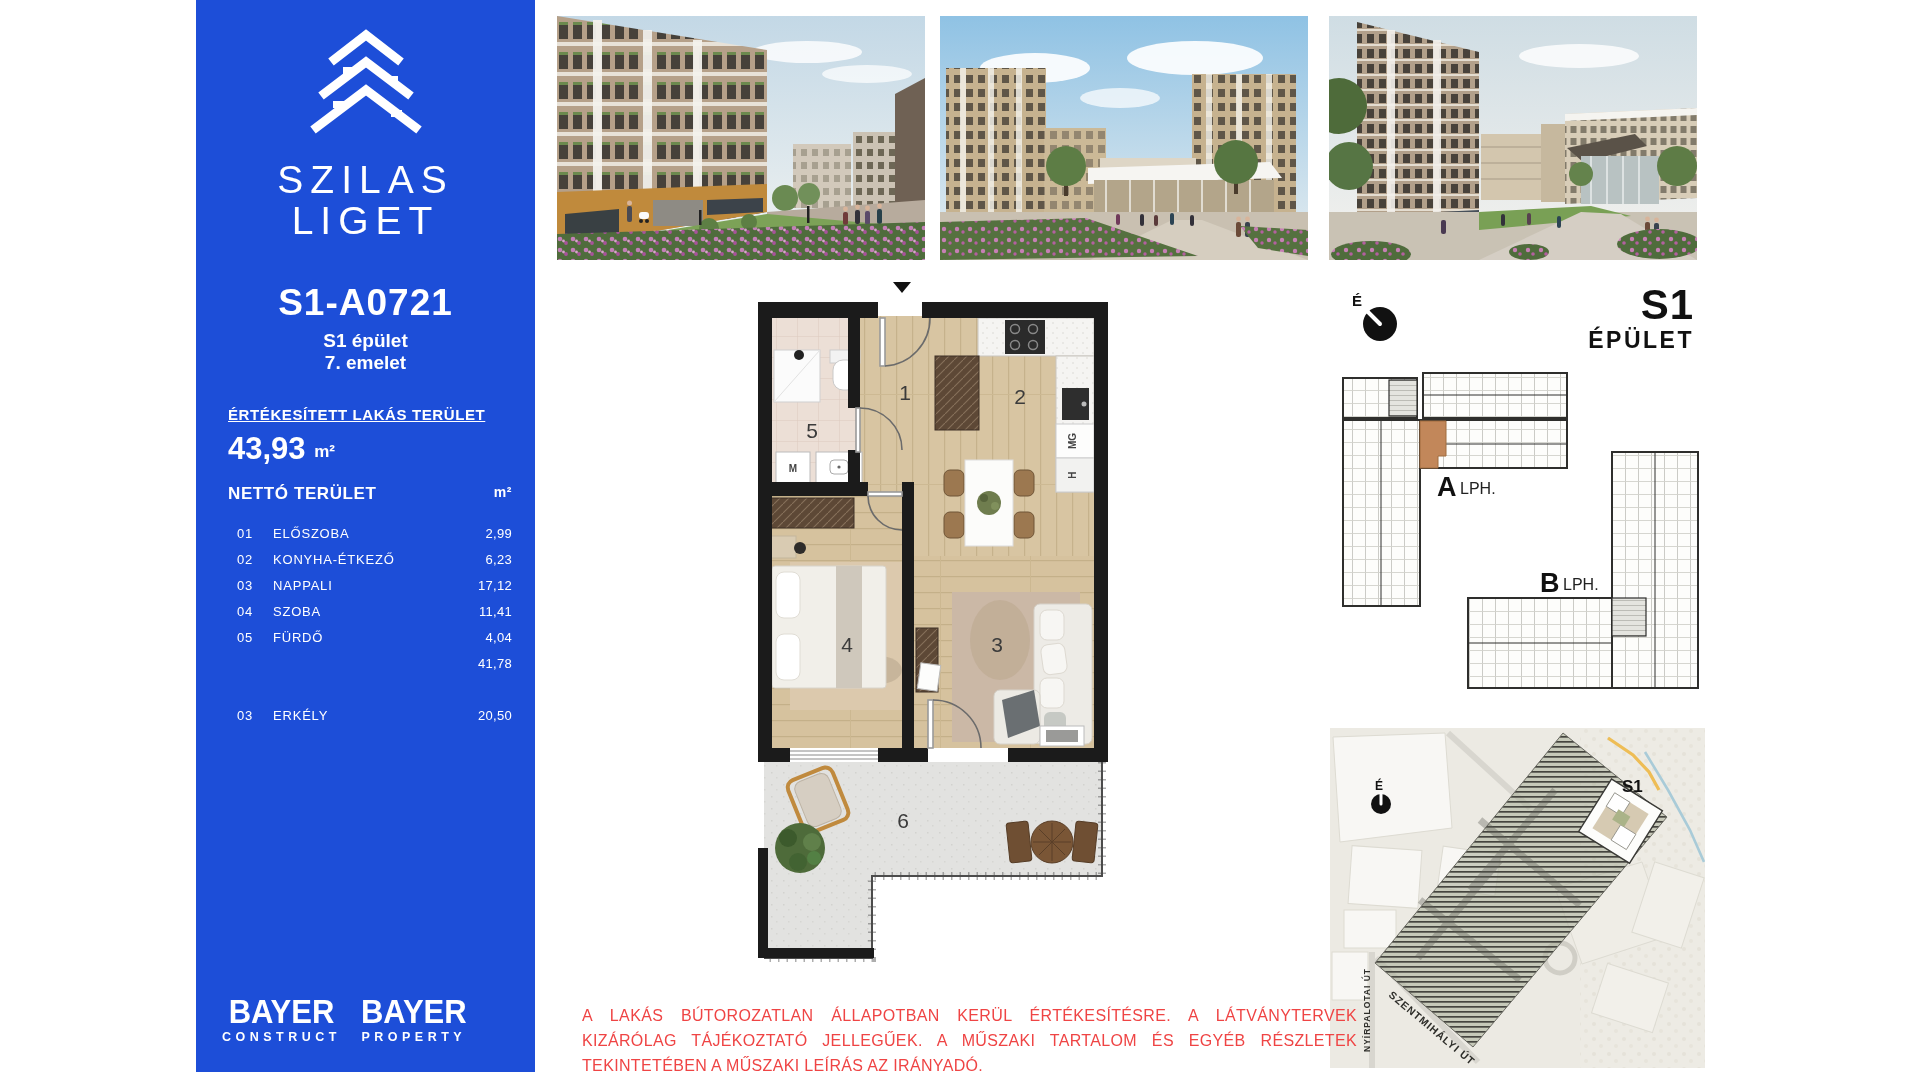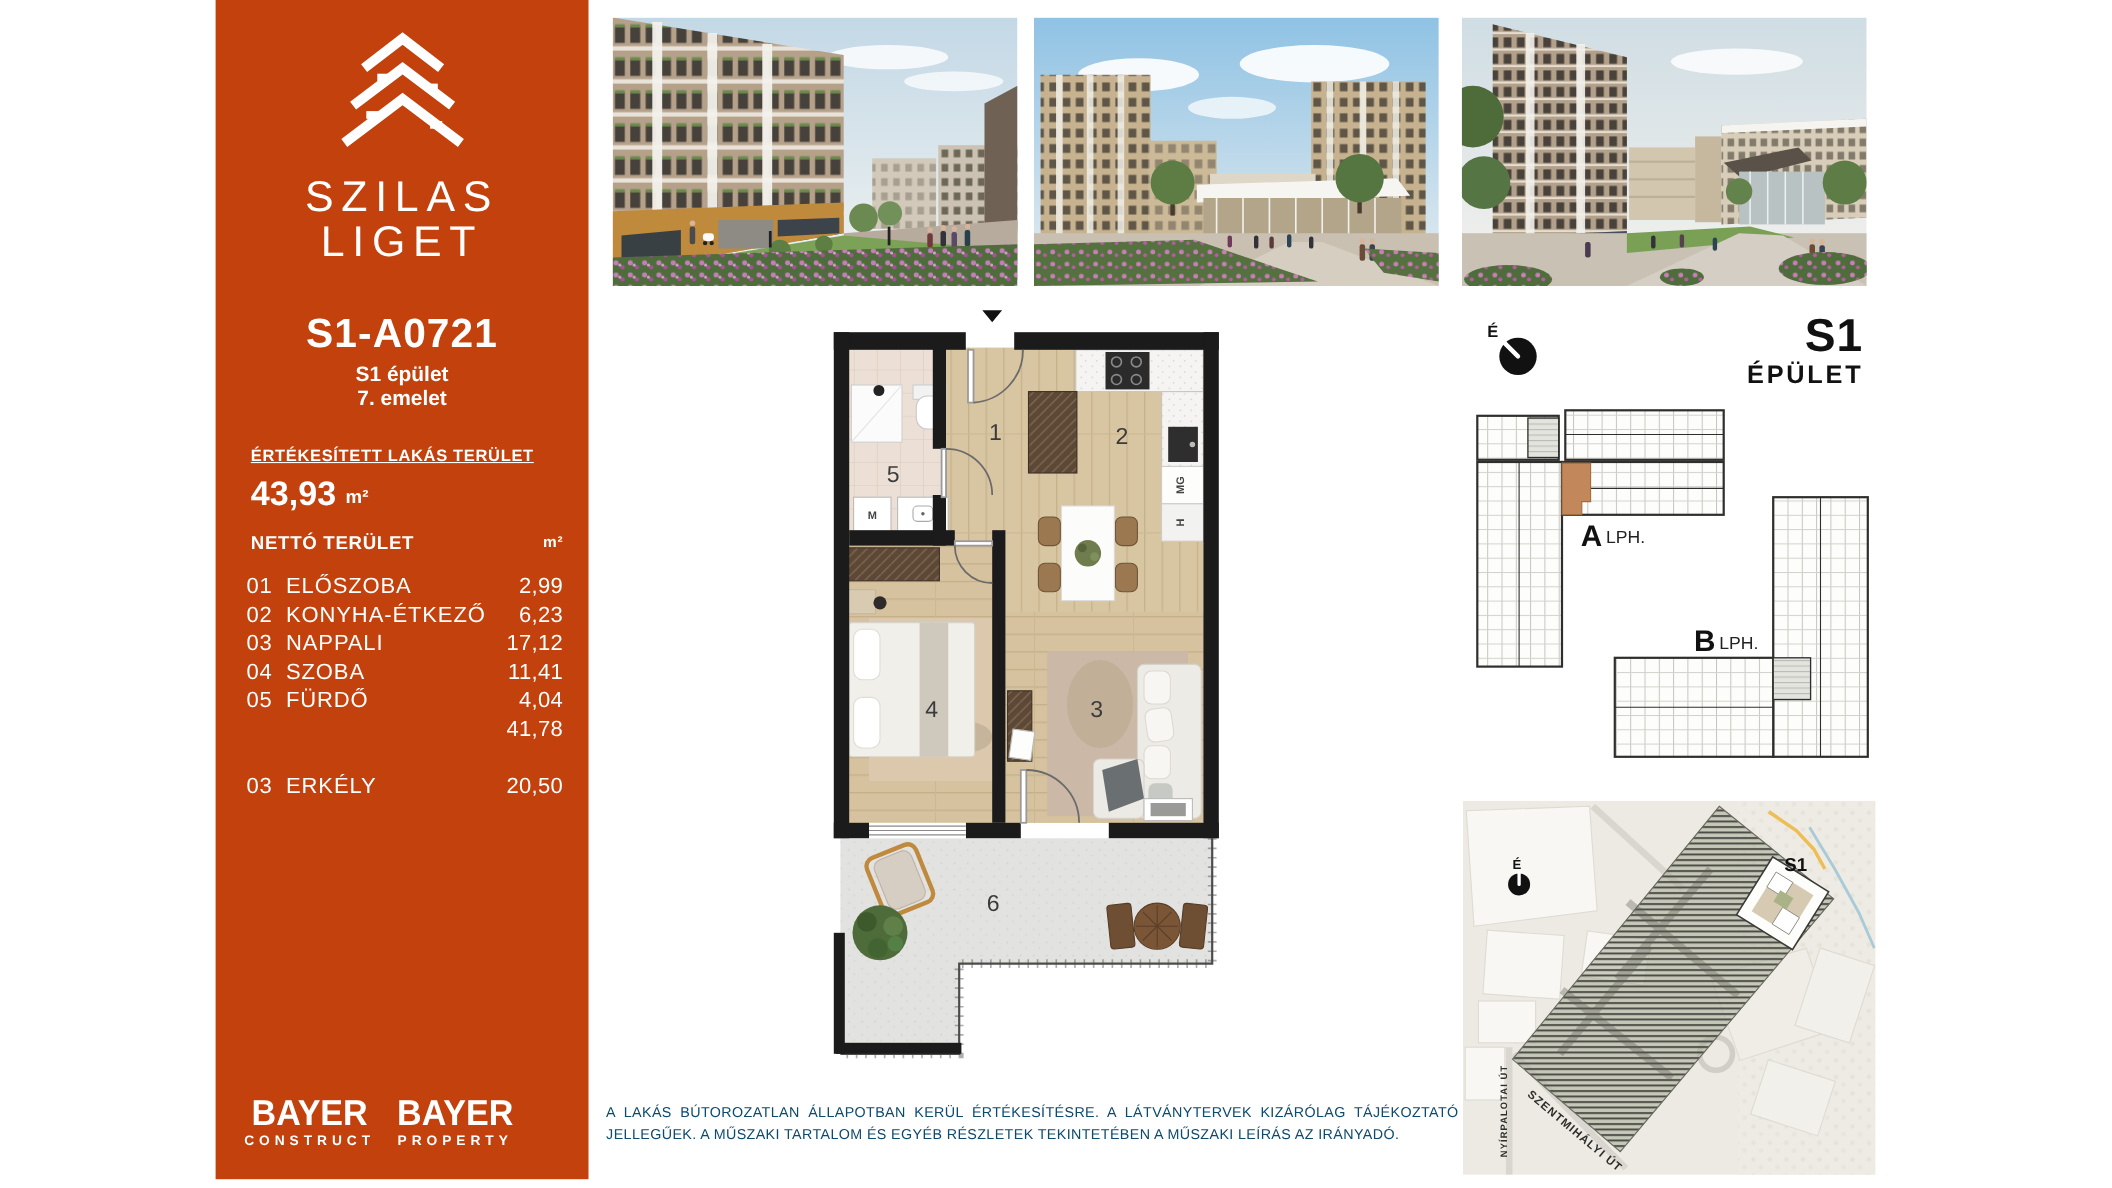--- a/index.html
+++ b/index.html
@@ -1,49 +1,49 @@
 <!DOCTYPE html>
 <html><head>
 <meta charset="utf-8">
 <style>
   html,body{margin:0;padding:0;background:#ffffff;}
   .page{position:relative;width:1920px;height:1080px;background:#fff;overflow:hidden;
         font-family:"Liberation Sans","DejaVu Sans",sans-serif;}
   .abs{position:absolute;}
   
-  .sidebar{left:196px;top:0;width:339px;height:1072px;background:#c2410c;color:#fff;}
+  .sidebar{left:196px;top:0;width:339px;height:1072px;background:#1d4ed8;color:#fff;}
   .logo-mark{left:50%;transform:translateX(-50%);top:20px;}
   .brand{top:160px;width:100%;text-align:center;font-weight:500;font-size:39px;
          letter-spacing:7px;line-height:1.05;}
   .unit-id{top:282px;width:100%;text-align:center;font-weight:800;font-size:37px;letter-spacing:1px;}
   .bfloor{top:330px;width:100%;text-align:center;font-weight:700;font-size:19px;line-height:1.15;}
   .sold{left:32px;right:23px;top:406px;}
   .sold-label{font-weight:700;font-size:15px;letter-spacing:.6px;text-decoration:underline;}
   .sold-val{margin-top:8px;font-weight:800;font-size:31px;}
   .sold-val .unit{font-size:17px;font-weight:700;vertical-align:2px;}
   .net-head{left:32px;right:23px;top:484px;display:flex;justify-content:space-between;
             font-weight:700;font-size:17px;letter-spacing:.6px;}
   .net-head .u{font-size:14px;font-weight:700;}
-  .rooms{left:28px;right:23px;top:520px;font-size:20px;letter-spacing:.8px;font-weight:500;}
+  .rooms{left:41px;right:23px;top:520px;font-size:13px;letter-spacing:.8px;font-weight:500;}
   .room-row{display:flex;height:26px;align-items:center;}
   .room-row .n{width:36px;}
   .room-row .nm{flex:1;}
   .room-row .a{letter-spacing:.3px;}
   .row-total{justify-content:flex-end;font-weight:500;}
   .row-gap{height:26px;}
   .bayer{left:26px;top:996px;display:flex;gap:20px;align-items:flex-end;}
   .bayer-logo{text-align:center;line-height:1;}
   .bayer-word{font-weight:900;font-size:31px;letter-spacing:0px;transform:scaleY(1.05);}
   .bayer-sub{margin-top:4px;font-weight:700;font-size:12.5px;letter-spacing:4.5px;}
   
   .s1-title{left:1568px;top:286px;width:126px;text-align:right;color:#111;}
   .s1-big{font-weight:800;font-size:42px;letter-spacing:1px;line-height:.9;}
   .s1-sub{font-weight:600;font-size:23px;letter-spacing:2.5px;margin-top:3px;}
   
-  .disclaimer{left:551px;top:988px;width:775px;color:#0c4a6e;font-size:13px;
+  .disclaimer{left:582px;top:988px;width:775px;color:#ef4444;font-size:16px;
               font-weight:500;letter-spacing:.35px;line-height:1.55;text-align:justify;}
   svg text{font-family:"Liberation Sans","DejaVu Sans",sans-serif;}
 </style>
 </head>
 <body>
 
 <div class="page">
 
   <aside class="abs sidebar">
     <svg class="abs logo-mark" width="150" height="136" viewBox="0 0 150 136">

